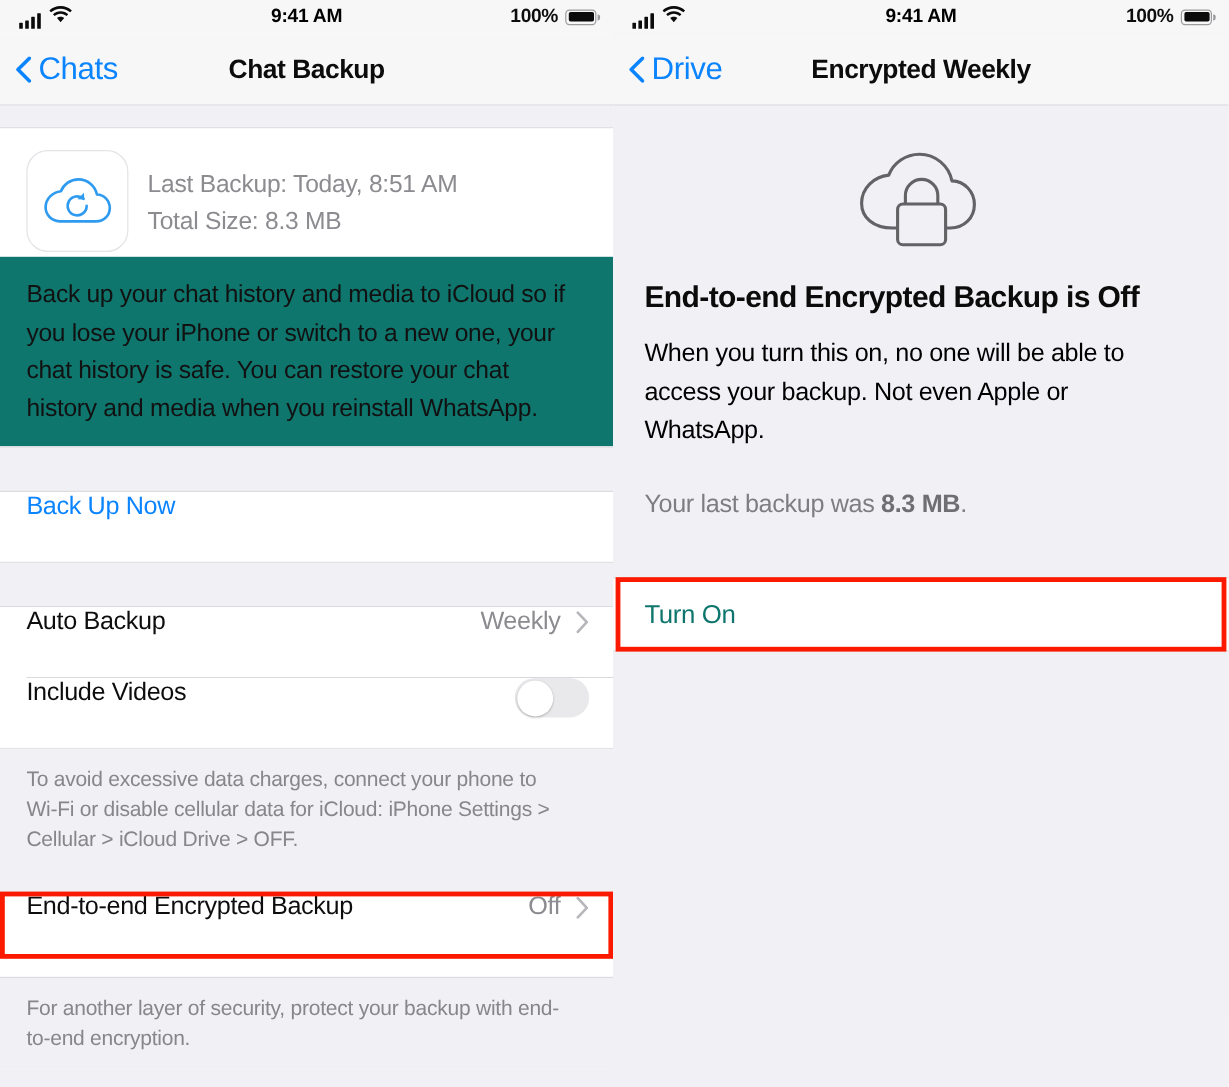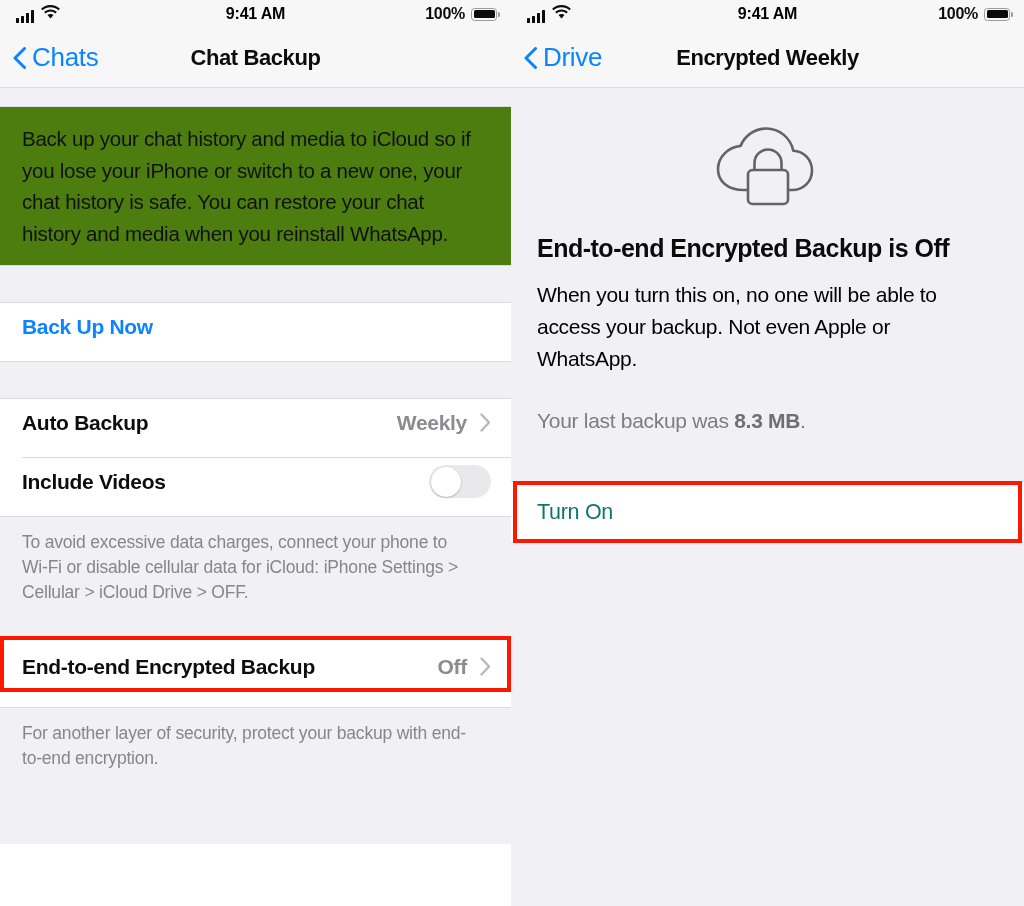--- a/index.html
+++ b/index.html
@@ -161,32 +161,31 @@
     line-height: 31px;
     color: #8b8b90;
     letter-spacing: -0.2px;
   }
   .desc {
     font-size: 20.5px;
     line-height: 31.5px;
     color: #111;
     letter-spacing: -0.25px;
     padding: 16px 38px 16px 22px;
-    background: #4d7c0f;
+    background: #0f766e;
   }
 
   .row {
     background: #ffffff;
     height: 58px;
     display: flex;
-    align-items: center;
+    align-items: flex-start;
     padding: 0 20px 11px 22px;
     box-sizing: border-box;
     position: relative;
-    font-weight: bold;
   }
   .row-label {
     font-size: 21px;
     color: #0d0d0d;
     letter-spacing: -0.3px;
   }
   .row-label.blue { color: #0a84ff; }
   .row-right {
     margin-left: auto;
     display: flex;
@@ -319,20 +318,35 @@
         <svg class="chev-back" viewBox="0 0 13 22">
           <path d="M11.5 1.5L2 11l9.5 9.5" fill="none" stroke="#0a84ff" stroke-width="3" stroke-linecap="round" stroke-linejoin="round"></path>
         </svg>
         <span>Chats</span>
       </div>
       <div class="nav-title">Chat Backup</div>
     </div>
 
     <div class="gap" style="height:19px"></div>
 
+    <div class="info-block">
+      <div class="info-top">
+        <div class="cloud-tile">
+          <svg width="62" height="44" viewBox="0 0 62 44">
+            <path d="M16.5 38.5h29.5c6.6 0 11.5-4.9 11.5-11.2 0-6.1-4.7-11-10.7-11.2-1.5-7.2-7.8-12.6-15.4-12.6-6.6 0-12.3 4-14.6 9.9C9.8 14.2 4 19.6 4 26.8c0 6.5 5.2 11.7 12.5 11.7z" fill="none" stroke="#2e9bf0" stroke-width="2.2" stroke-linejoin="round"></path>
+            <path d="M38.2 25.6a7.9 7.9 0 1 1-2.6-5.9" fill="none" stroke="#2e9bf0" stroke-width="2.2" stroke-linecap="round"></path>
+            <path d="M36 14.6l0.2 5.6-5.6-0.2z" fill="#2e9bf0"></path>
+          </svg>
+        </div>
+        <div class="info-lines">
+          <div>Last Backup: Today, 8:51 AM</div>
+          <div>Total Size: 8.3 MB</div>
+        </div>
+      </div>
+    </div>
     <div class="desc">Back up your chat history and media to iCloud so if you lose your iPhone or switch to a new one, your chat history is safe. You can restore your chat history and media when you reinstall WhatsApp.</div>
 
     <div class="gap notop" style="height:38px"></div>
 
     <div class="row">
       <span class="row-label blue">Back Up Now</span>
     </div>
 
     <div class="gap notop" style="height:38px"></div>
 

